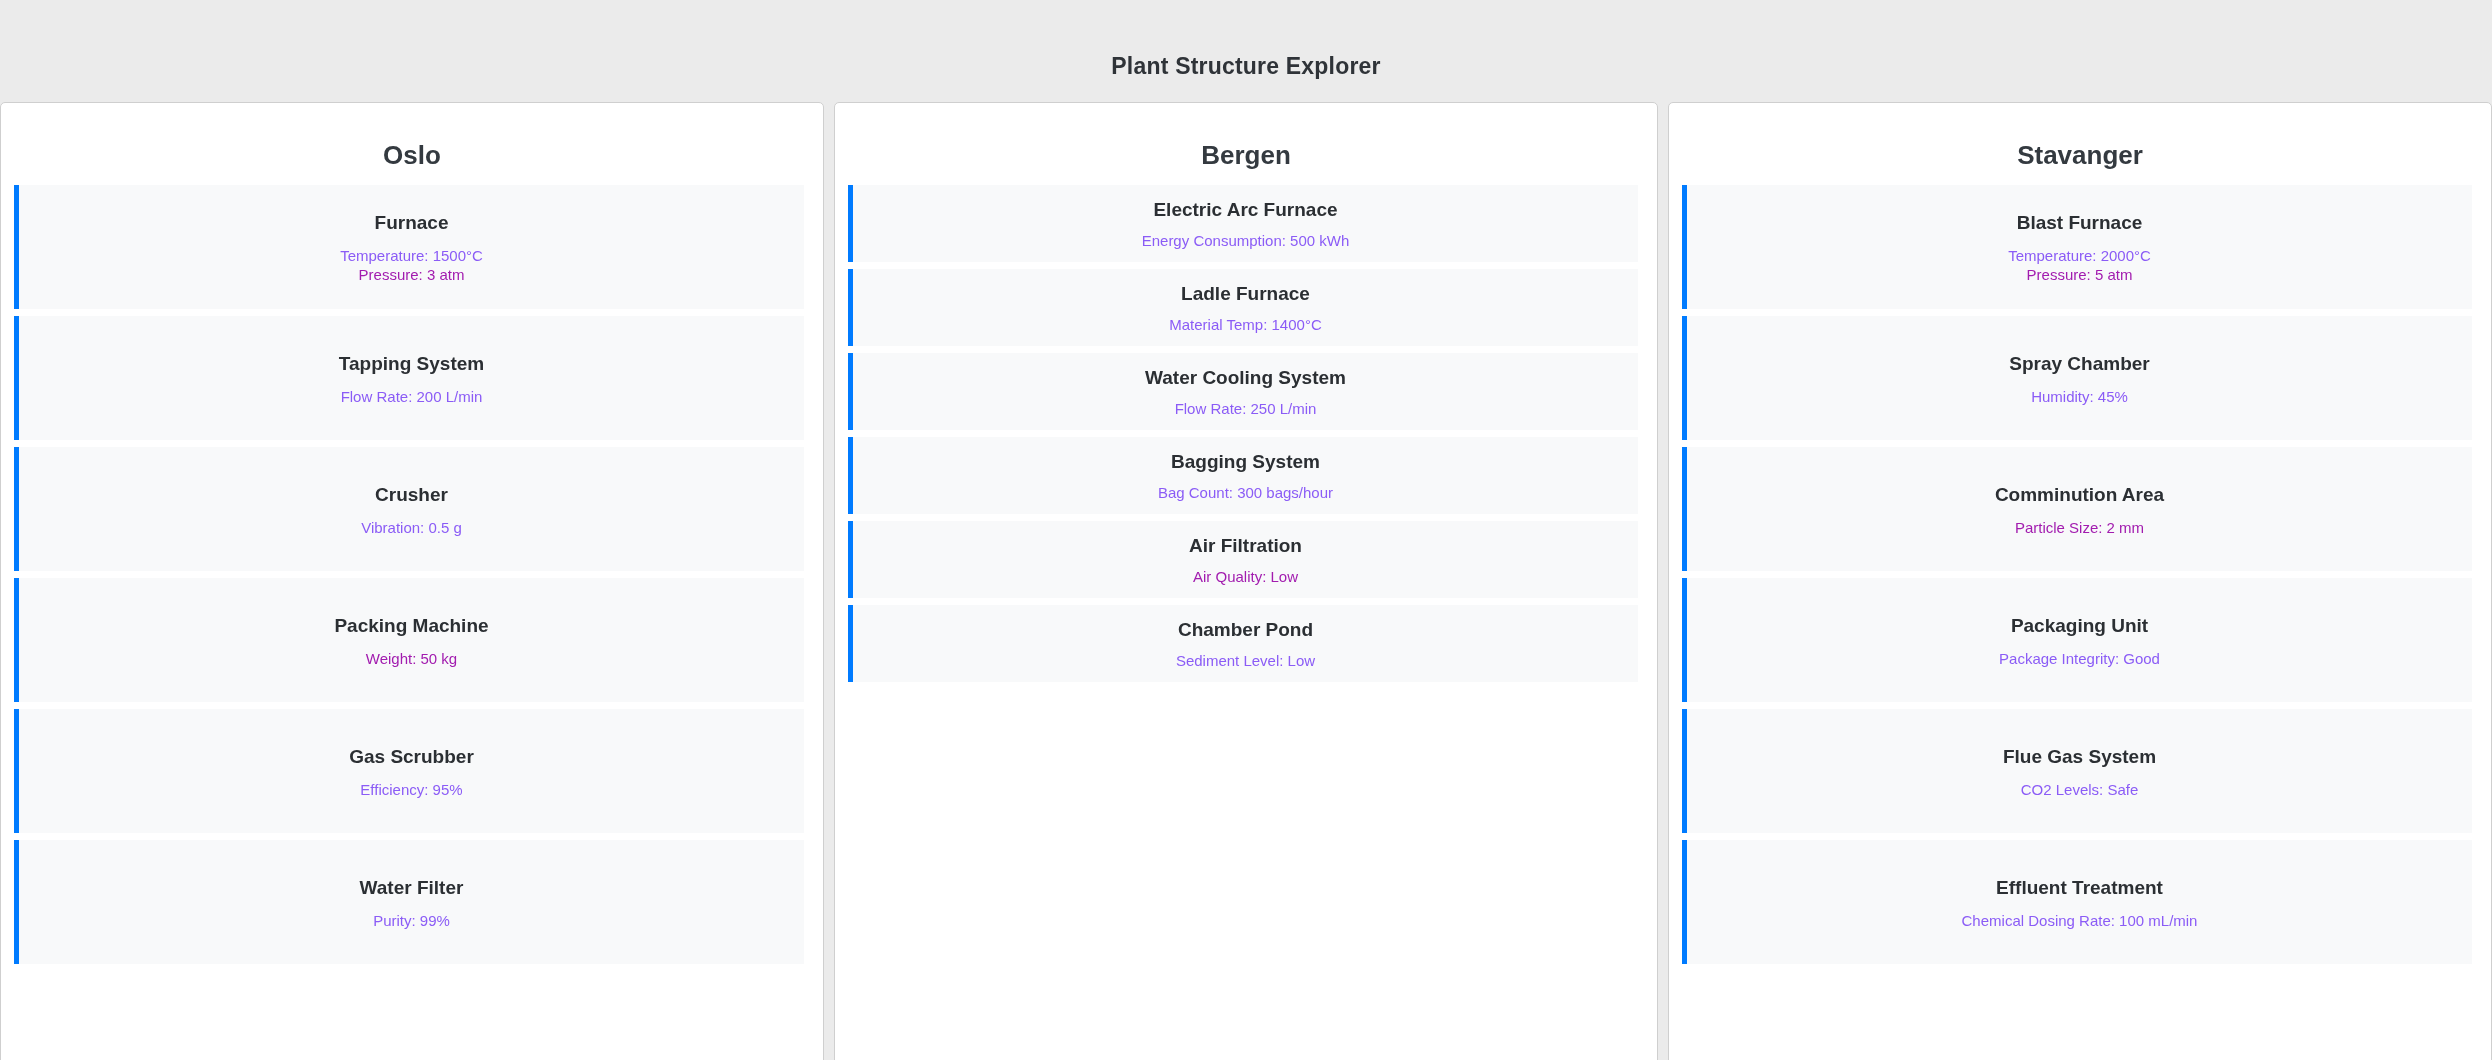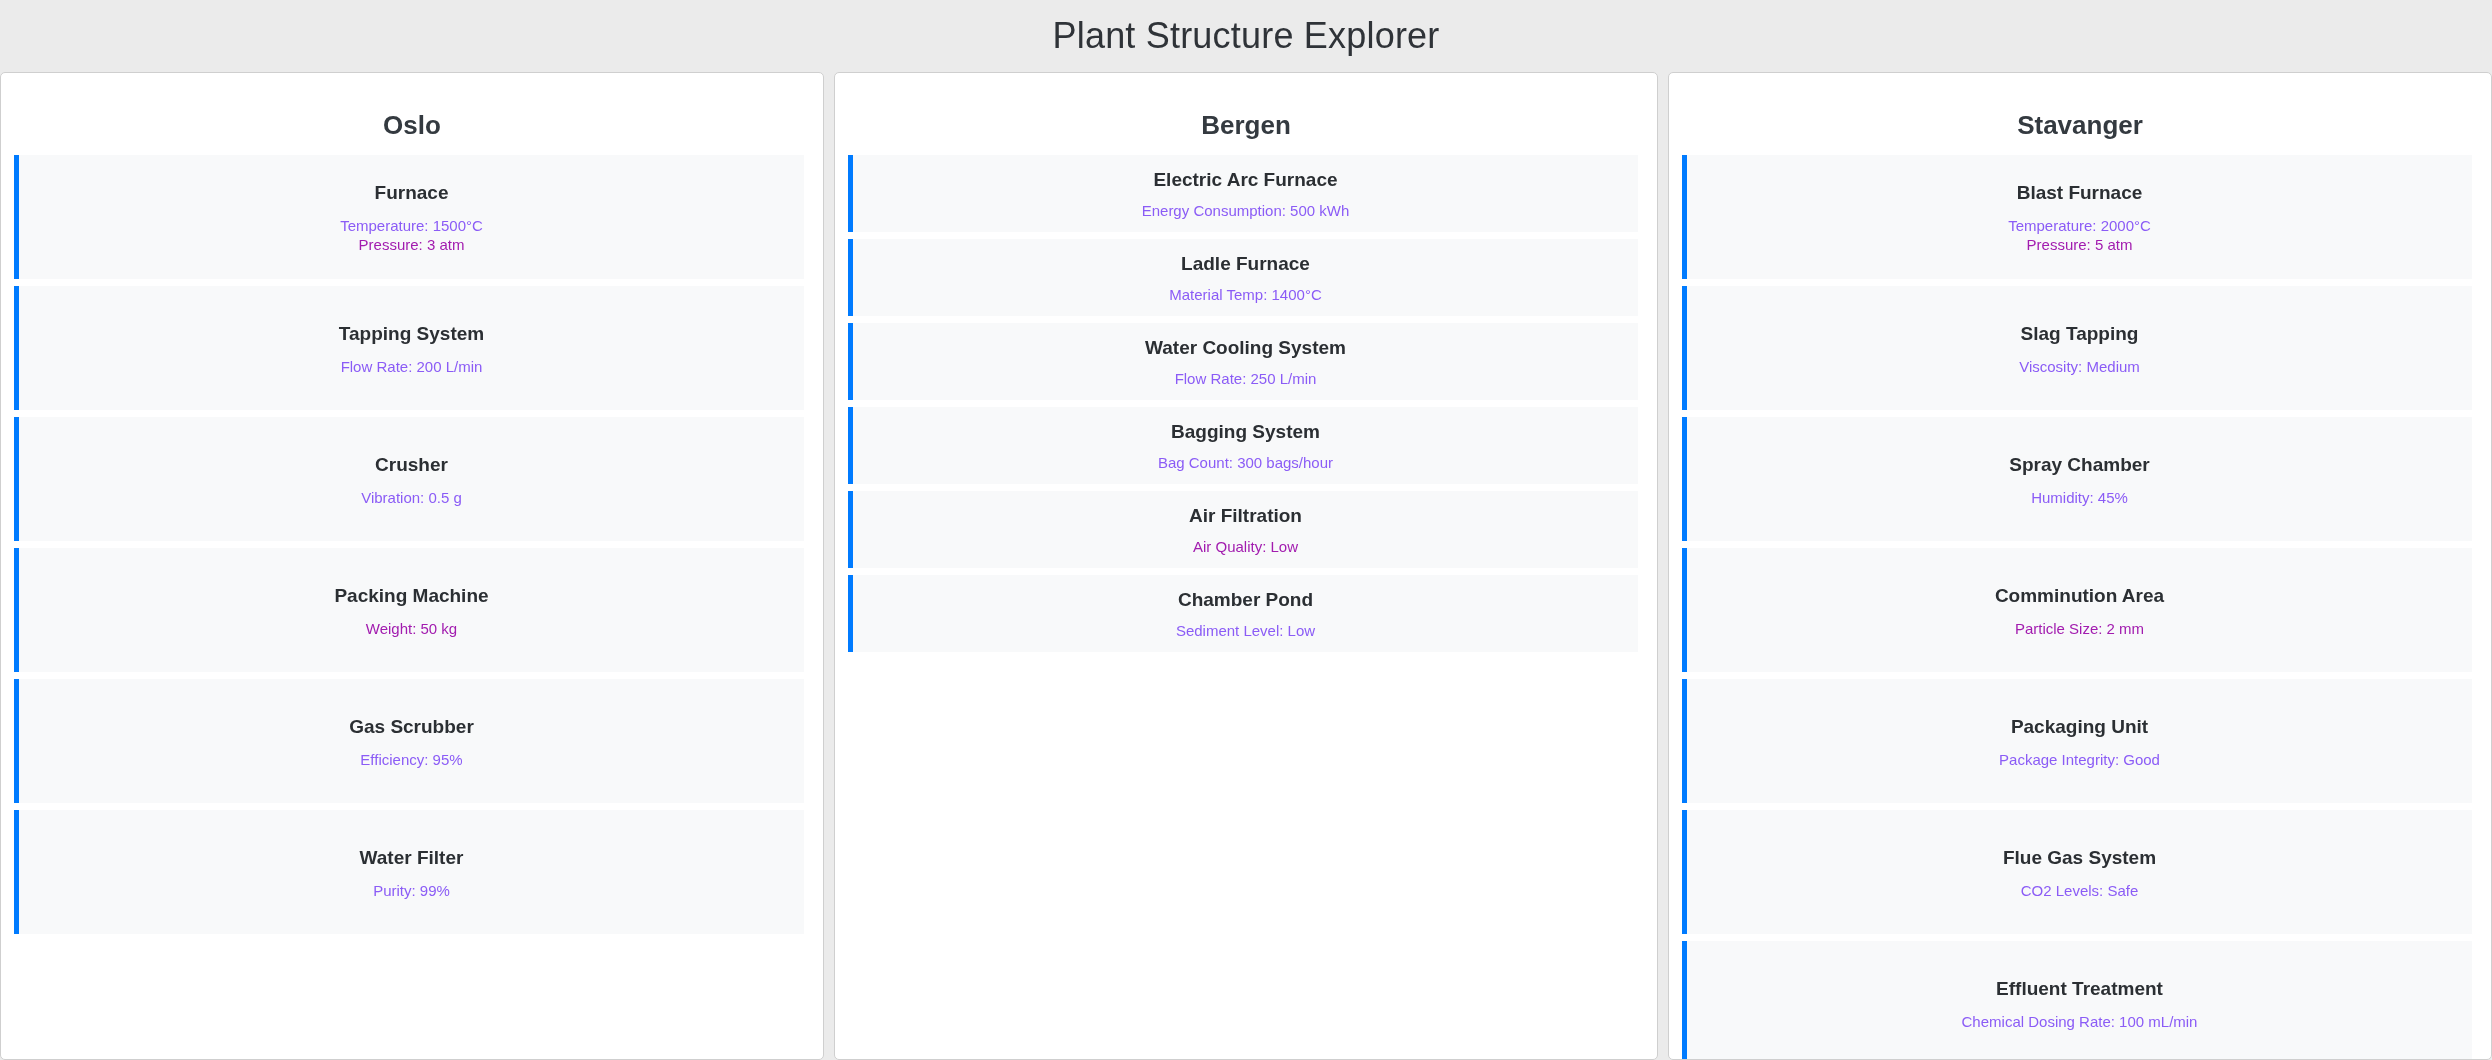--- a/index.html
+++ b/index.html
@@ -12,27 +12,28 @@
   body {
     background: #ebebeb;
     font-family: "Liberation Sans", sans-serif;
     color: #212529;
   }
 
   
   #app-title {
     width: 100%;
     text-align: center;
-    font-size: 36px;
-    font-weight: normal;
+    font-size: 23px;
+    font-weight: bold;
     color: #2f3338;
     letter-spacing: 0.2px;
     padding-top: 10px;
     height: 72px;
     line-height: 52px;
+    margin-top: 30px;
   }
 
   
   #columns {
     display: flex;
     align-items: flex-start;
     gap: 10px;
     padding: 0 0 0 0;
     width: 2492px;
     height: 988px;
@@ -196,26 +197,20 @@
       <div class="column-header">Stavanger</div>
       <div class="cards">
         <div class="node-card">
           <div class="node-title">Blast Furnace</div>
           <div class="metrics">
             <div class="metric ok">Temperature: 2000°C</div>
             <div class="metric alert">Pressure: 5 atm</div>
           </div>
         </div>
         <div class="node-card">
-          <div class="node-title">Slag Tapping</div>
-          <div class="metrics">
-            <div class="metric ok">Viscosity: Medium</div>
-          </div>
-        </div>
-        <div class="node-card">
           <div class="node-title">Spray Chamber</div>
           <div class="metrics">
             <div class="metric ok">Humidity: 45%</div>
           </div>
         </div>
         <div class="node-card">
           <div class="node-title">Comminution Area</div>
           <div class="metrics">
             <div class="metric alert">Particle Size: 2 mm</div>
           </div>

